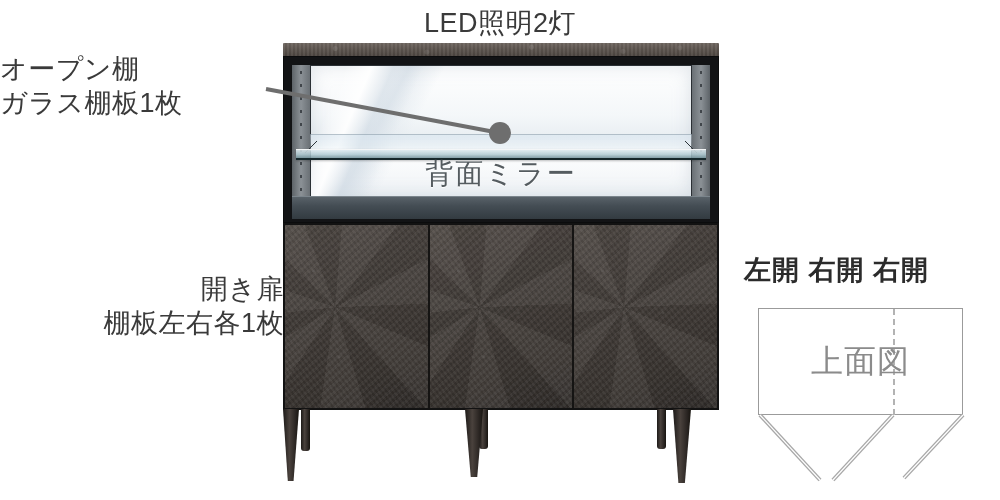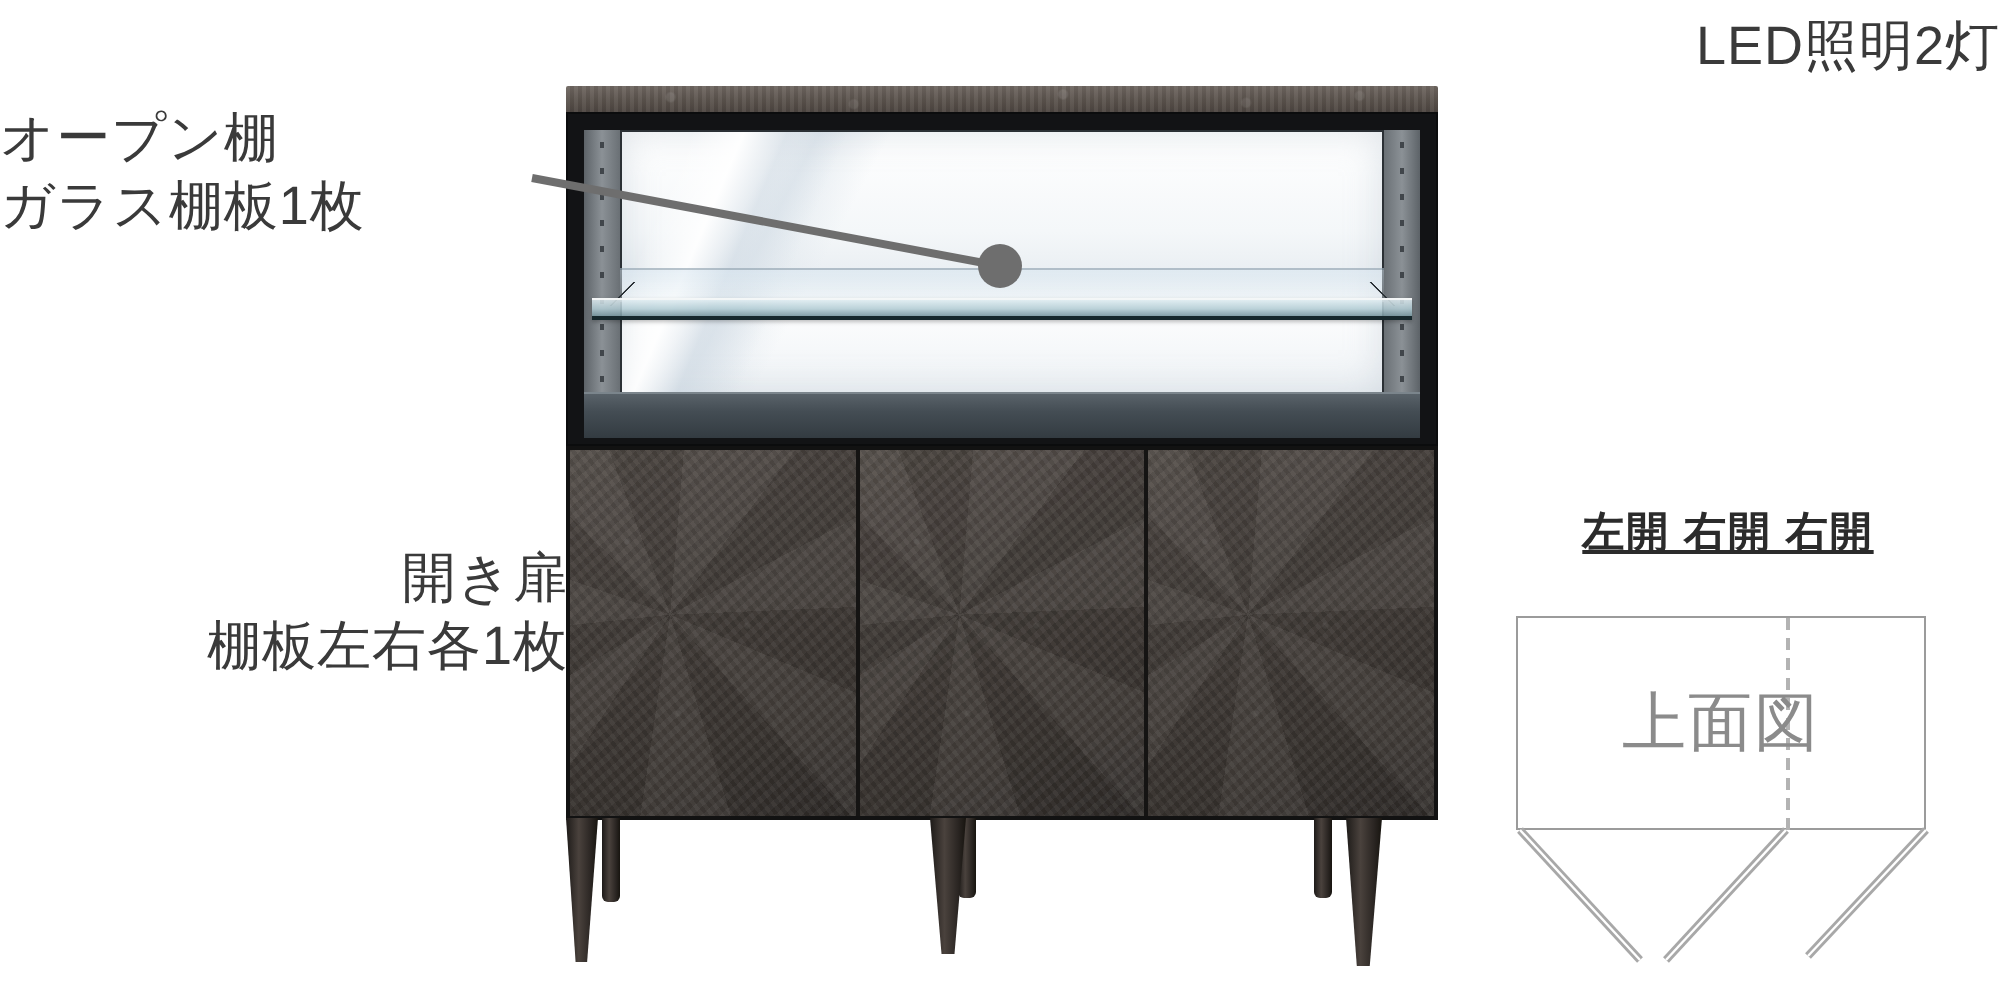--- a/index.html
+++ b/index.html
@@ -26,21 +26,21 @@
     font-size: 27px;
     line-height: 1.26;
     letter-spacing: 0.5px;
     white-space: pre;
     font-weight: 400;
   }
   #label-led {
     top: 6px;
     left: 0;
     width: 1000px;
-    text-align: right;
+    text-align: center;
     
   }
   #label-open-shelf {
     top: 52px;
     left: 0;
     width: 272px;
     text-align: left;
   }
   #label-door {
     top: 272px;
@@ -221,27 +221,25 @@
   #topview {
     position: absolute;
     left: 744px;
     top: 252px;
     width: 240px;
     height: 240px;
   }
   .tv-title {
     position:absolute;
     left:0; top:0; width: 240px;
-    text-align:center;
-    font-size: 21px;
+    font-size: 27px;
     font-weight: 700;
     color: #2b2b2b;
     letter-spacing: 1px;
     white-space: pre;
-    text-decoration: underline;
   }
   .tv-box {
     position:absolute;
     left: 14px;
     top: 56px;
     width: 205px;
     height: 107px;
     border: 1.5px solid #9b9b9b;
     background: #fff;
     box-sizing: border-box;
@@ -312,20 +310,21 @@
       <div class="leg" style="left:18px;  top:0;  width:9px;  height:42px;"></div>
       <div class="leg" style="left:0px;   top:0;  width:16px; height:72px; clip-path: polygon(0% 0%, 100% 0%, 66% 100%, 30% 100%);"></div>
       <div class="leg" style="left:196px; top:0;  width:9px;  height:40px;"></div>
       <div class="leg" style="left:182px; top:0; width:18px; height:68px; clip-path: polygon(0% 0%, 100% 0%, 68% 100%, 32% 100%);"></div>
       <div class="leg" style="left:374px; top:0;  width:9px;  height:40px;"></div>
       <div class="leg" style="left:390px; top:0;  width:18px; height:74px; clip-path: polygon(0% 0%, 100% 0%, 66% 100%, 30% 100%);"></div>
     </div>
 
   </div>
 
+  <div class="mirror-text">背面ミラー</div>
 
   <svg id="leader-svg">
     <line x1="266" y1="89" x2="500" y2="133" stroke="#6e6e6e" stroke-width="4"></line>
     <circle cx="500" cy="133" r="11" fill="#6e6e6e"></circle>
   </svg>
 
   <div id="topview">
     <div class="tv-title">左開 右開 右開</div>
     <div class="tv-box"></div>
     <div class="tv-dash"></div>

